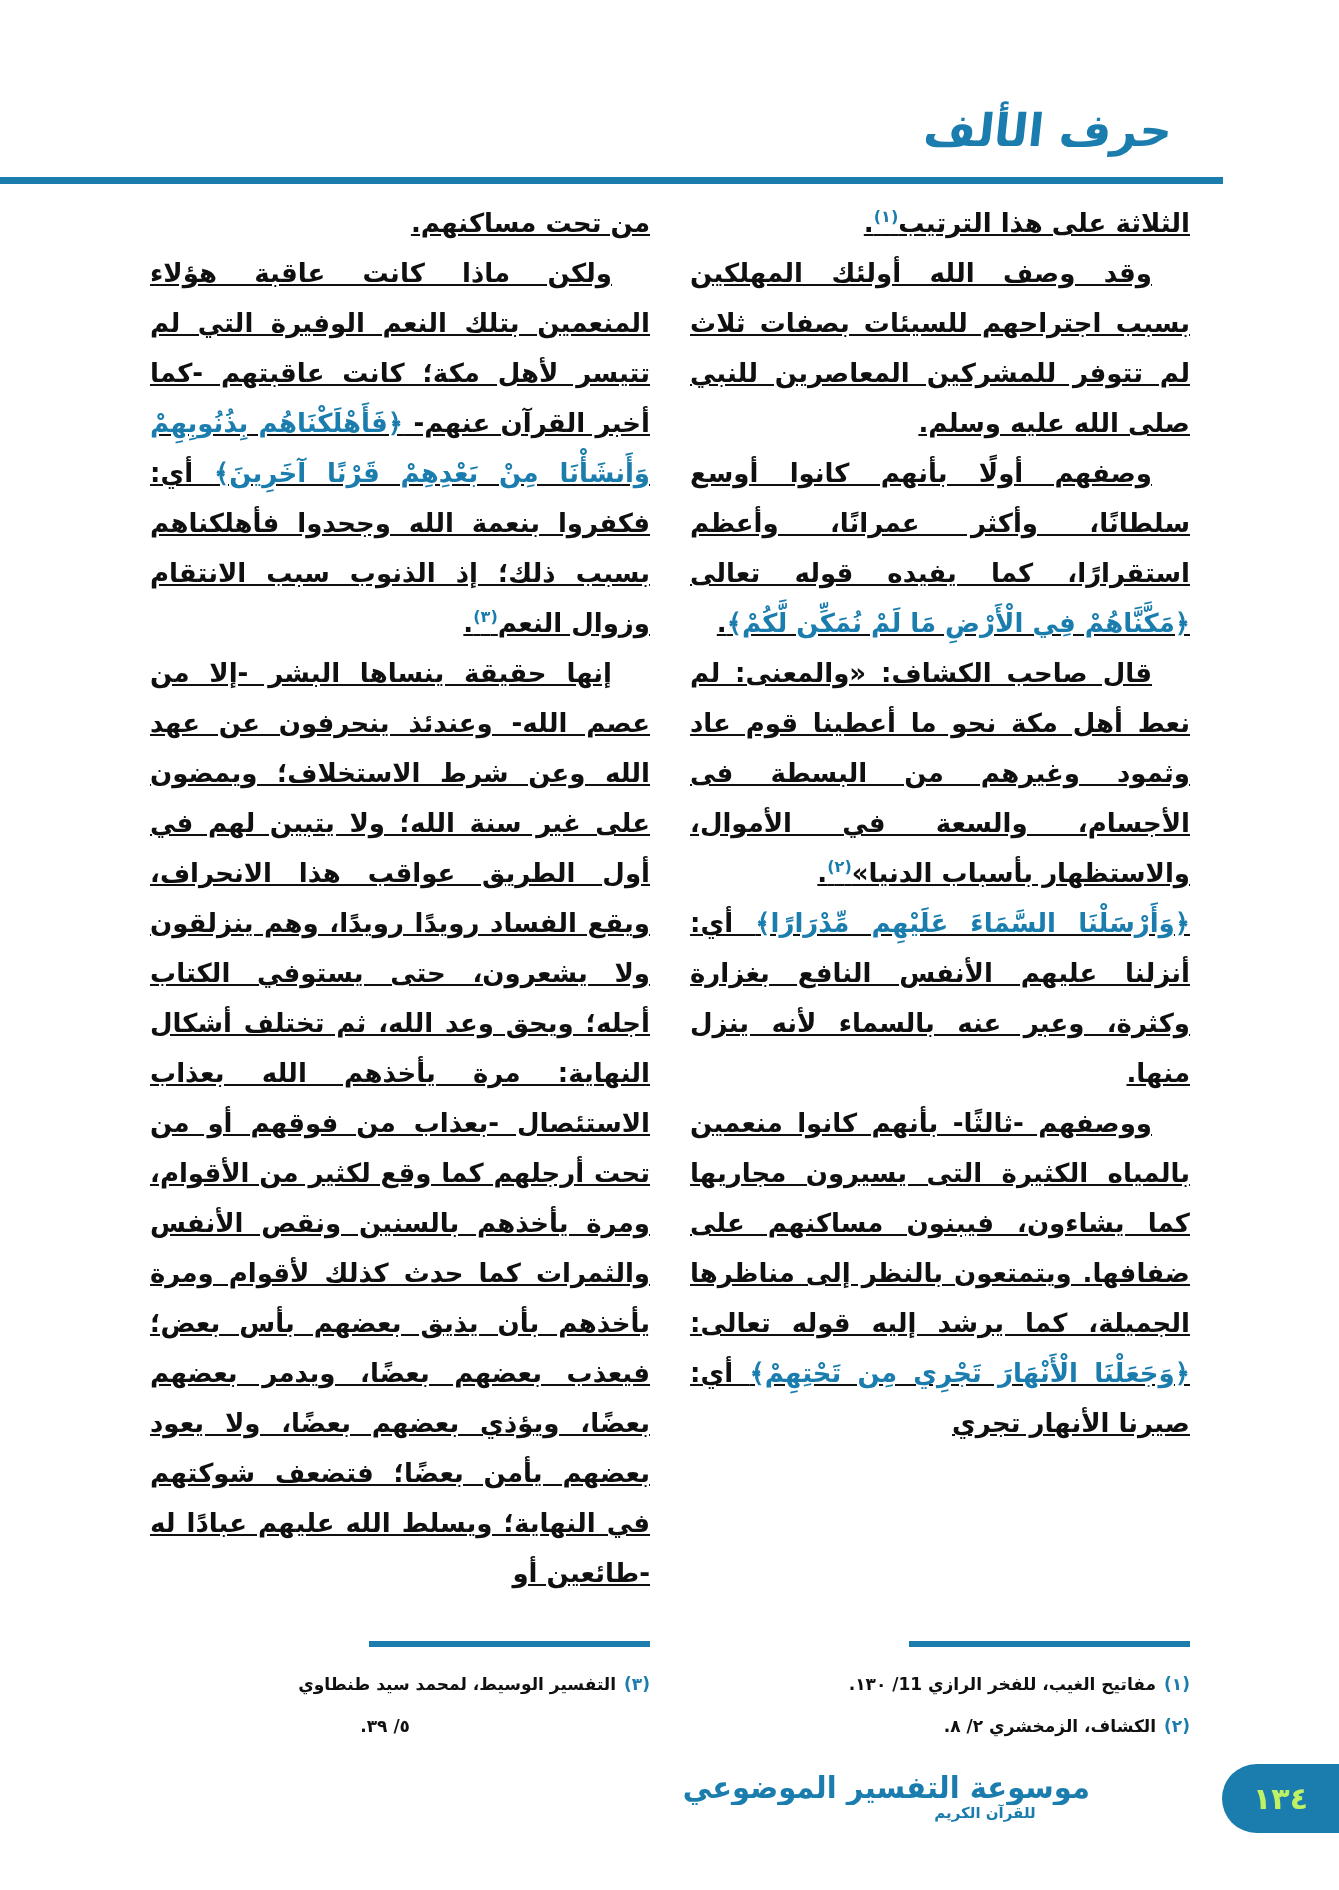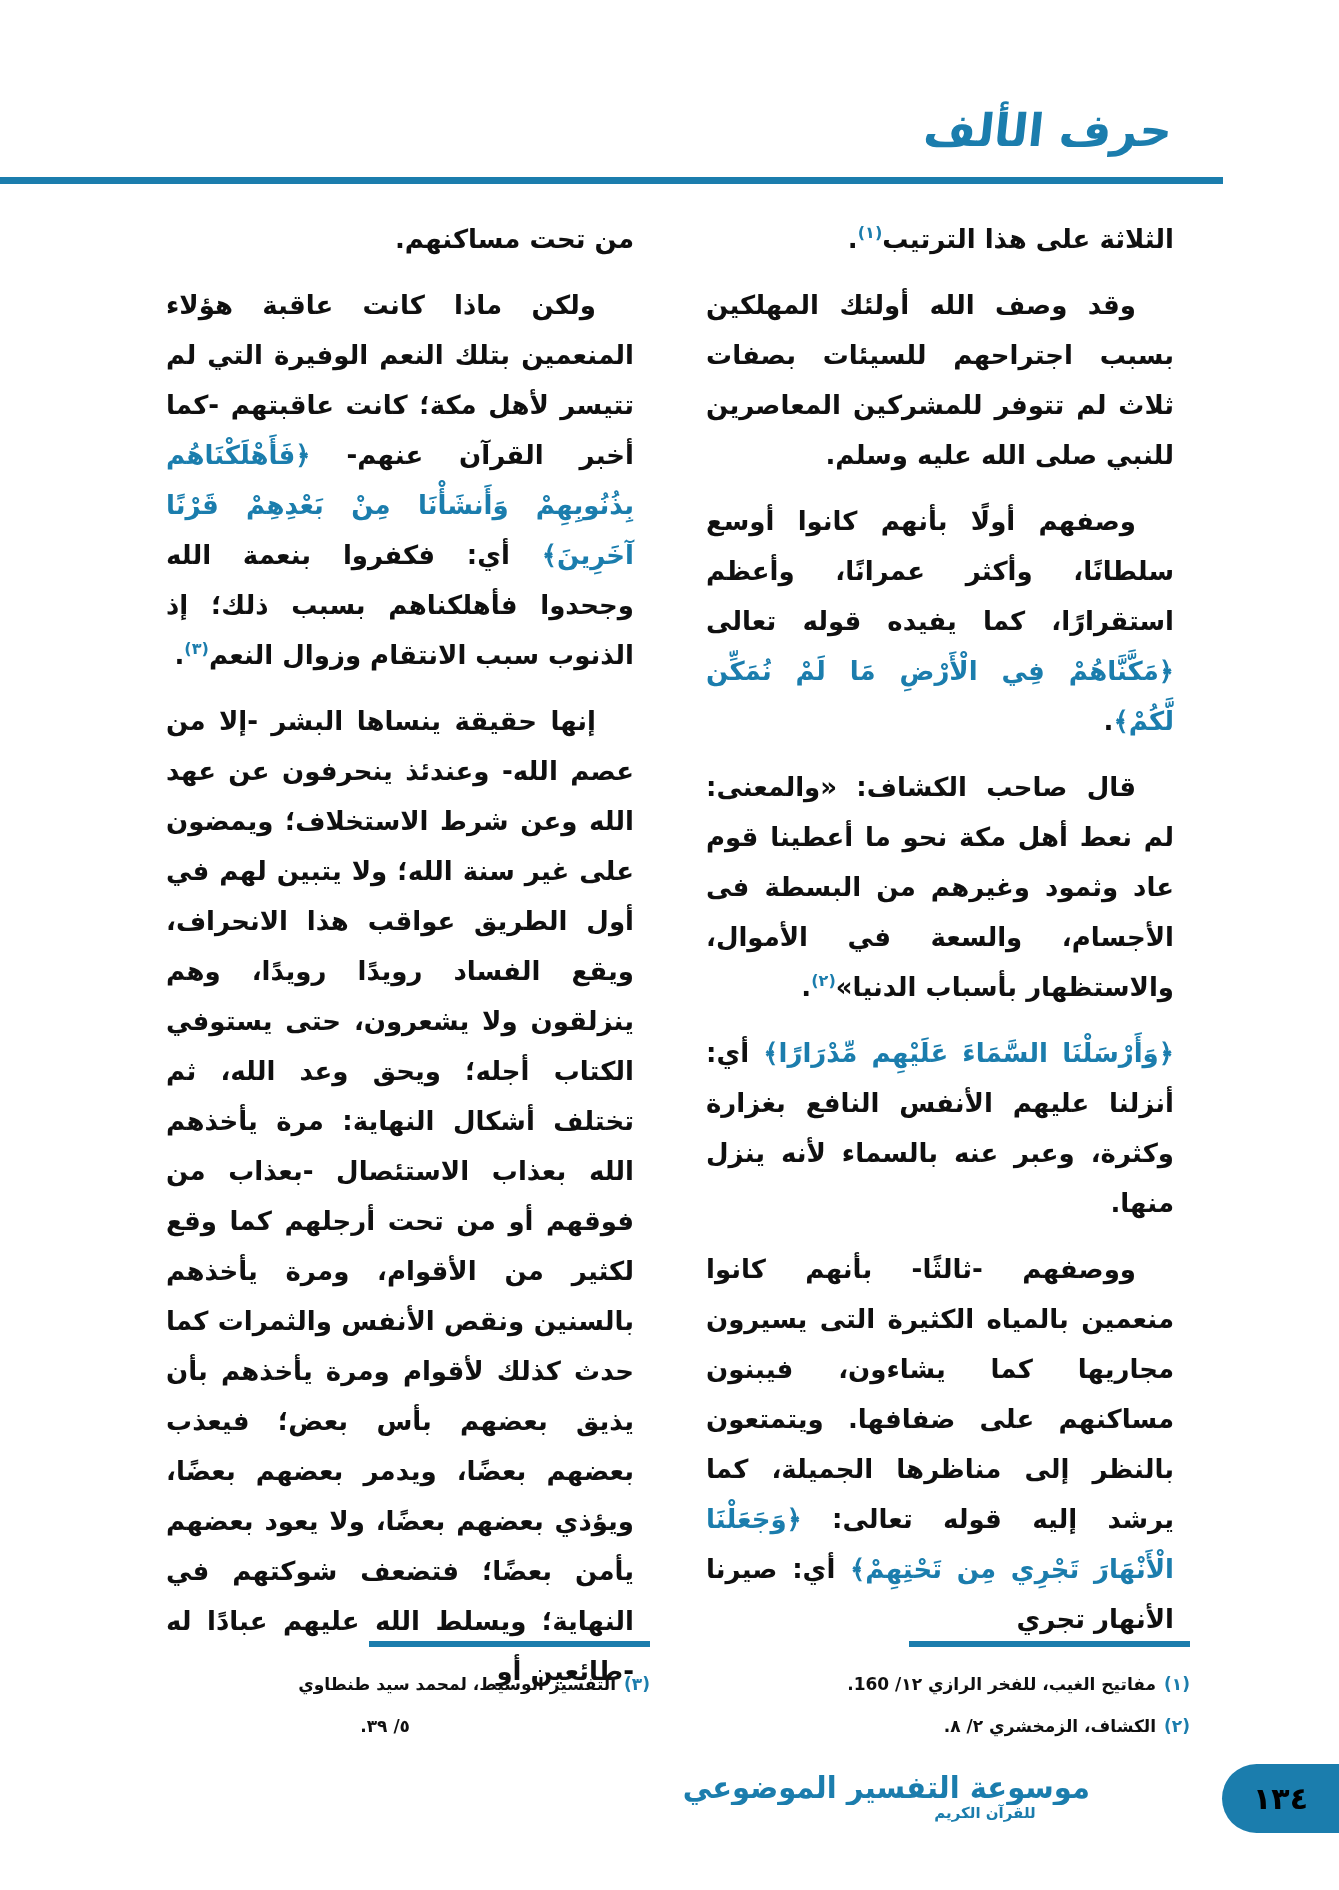--- a/index.html
+++ b/index.html
@@ -44,21 +44,21 @@
   }
   .col{
     flex:1;
     min-width:0;
     color:var(--ink);
     font-size:26px;
     font-weight:700;
     line-height:50px;
     text-align:justify;
   }
-  .para{margin:16px;}
+  .para{margin:0;text-decoration:underline;}
   .para.indent{text-indent:38px;}
   .verse{
     color:var(--verse);
     font-weight:bold;
   }
   .fnref{
     color:var(--verse);
     font-size:0.62em;
     vertical-align:super;
     line-height:0;
@@ -100,21 +100,21 @@
   .logo-l2{
     font-size:15px;
     font-weight:bold;
   }
   .page-badge{
     position:absolute;
     top:1764px;right:0;
     width:117px;height:69px;
     background:var(--accent);
     border-radius:35px 0 0 35px;
-    color:#000000;
+    color:#bef264;
     display:flex;
     align-items:center;
     justify-content:center;
     font-size:30px;
     font-weight:bold;
   }
 </style>
 </head>
 <body>
 
@@ -136,21 +136,21 @@
     <div class="col">
         <div class="para"><span>من تحت مساكنهم.</span></div>
         <div class="para indent"><span>ولكن ماذا كانت عاقبة هؤلاء المنعمين بتلك النعم الوفيرة التي لم تتيسر لأهل مكة؛ كانت عاقبتهم -كما أخبر القرآن عنهم- </span><span class="verse">﴿فَأَهْلَكْنَاهُم بِذُنُوبِهِمْ وَأَنشَأْنَا مِنْ بَعْدِهِمْ قَرْنًا آخَرِينَ﴾</span><span> أي: فكفروا بنعمة الله وجحدوا فأهلكناهم بسبب ذلك؛ إذ الذنوب سبب الانتقام وزوال النعم</span><span class="fnref">(٣)</span><span>.</span></div>
         <div class="para indent"><span>إنها حقيقة ينساها البشر -إلا من عصم الله- وعندئذ ينحرفون عن عهد الله وعن شرط الاستخلاف؛ ويمضون على غير سنة الله؛ ولا يتبين لهم في أول الطريق عواقب هذا الانحراف، ويقع الفساد رويدًا رويدًا، وهم ينزلقون ولا يشعرون، حتى يستوفي الكتاب أجله؛ ويحق وعد الله، ثم تختلف أشكال النهاية: مرة يأخذهم الله بعذاب الاستئصال -بعذاب من فوقهم أو من تحت أرجلهم كما وقع لكثير من الأقوام، ومرة يأخذهم بالسنين ونقص الأنفس والثمرات كما حدث كذلك لأقوام ومرة يأخذهم بأن يذيق بعضهم بأس بعض؛ فيعذب بعضهم بعضًا، ويدمر بعضهم بعضًا، ويؤذي بعضهم بعضًا، ولا يعود بعضهم يأمن بعضًا؛ فتضعف شوكتهم في النهاية؛ ويسلط الله عليهم عبادًا له -طائعين أو</span></div>
       </div>
   </div>
 
   <div class="fn fn-right">
     <div class="fn-rule"></div>
     <div>
-        <div class="fn-item"><span class="fn-marker">(١)</span><span>مفاتيح الغيب، للفخر الرازي ١٢/ 160.</span></div>
+        <div class="fn-item"><span class="fn-marker">(١)</span><span>مفاتيح الغيب، للفخر الرازي 11/ ١٣٠.</span></div>
         <div class="fn-item"><span class="fn-marker">(٢)</span><span>الكشاف، الزمخشري ٢/ ٨.</span></div>
       </div>
   </div>
 
   <div class="fn fn-left">
     <div class="fn-rule"></div>
     <div>
         <div class="fn-item"><span class="fn-marker">(٣)</span><span>التفسير الوسيط، لمحمد سيد طنطاوي</span><span class="fn-cont">٥/ ٣٩.</span></div>
       </div>
   </div>

